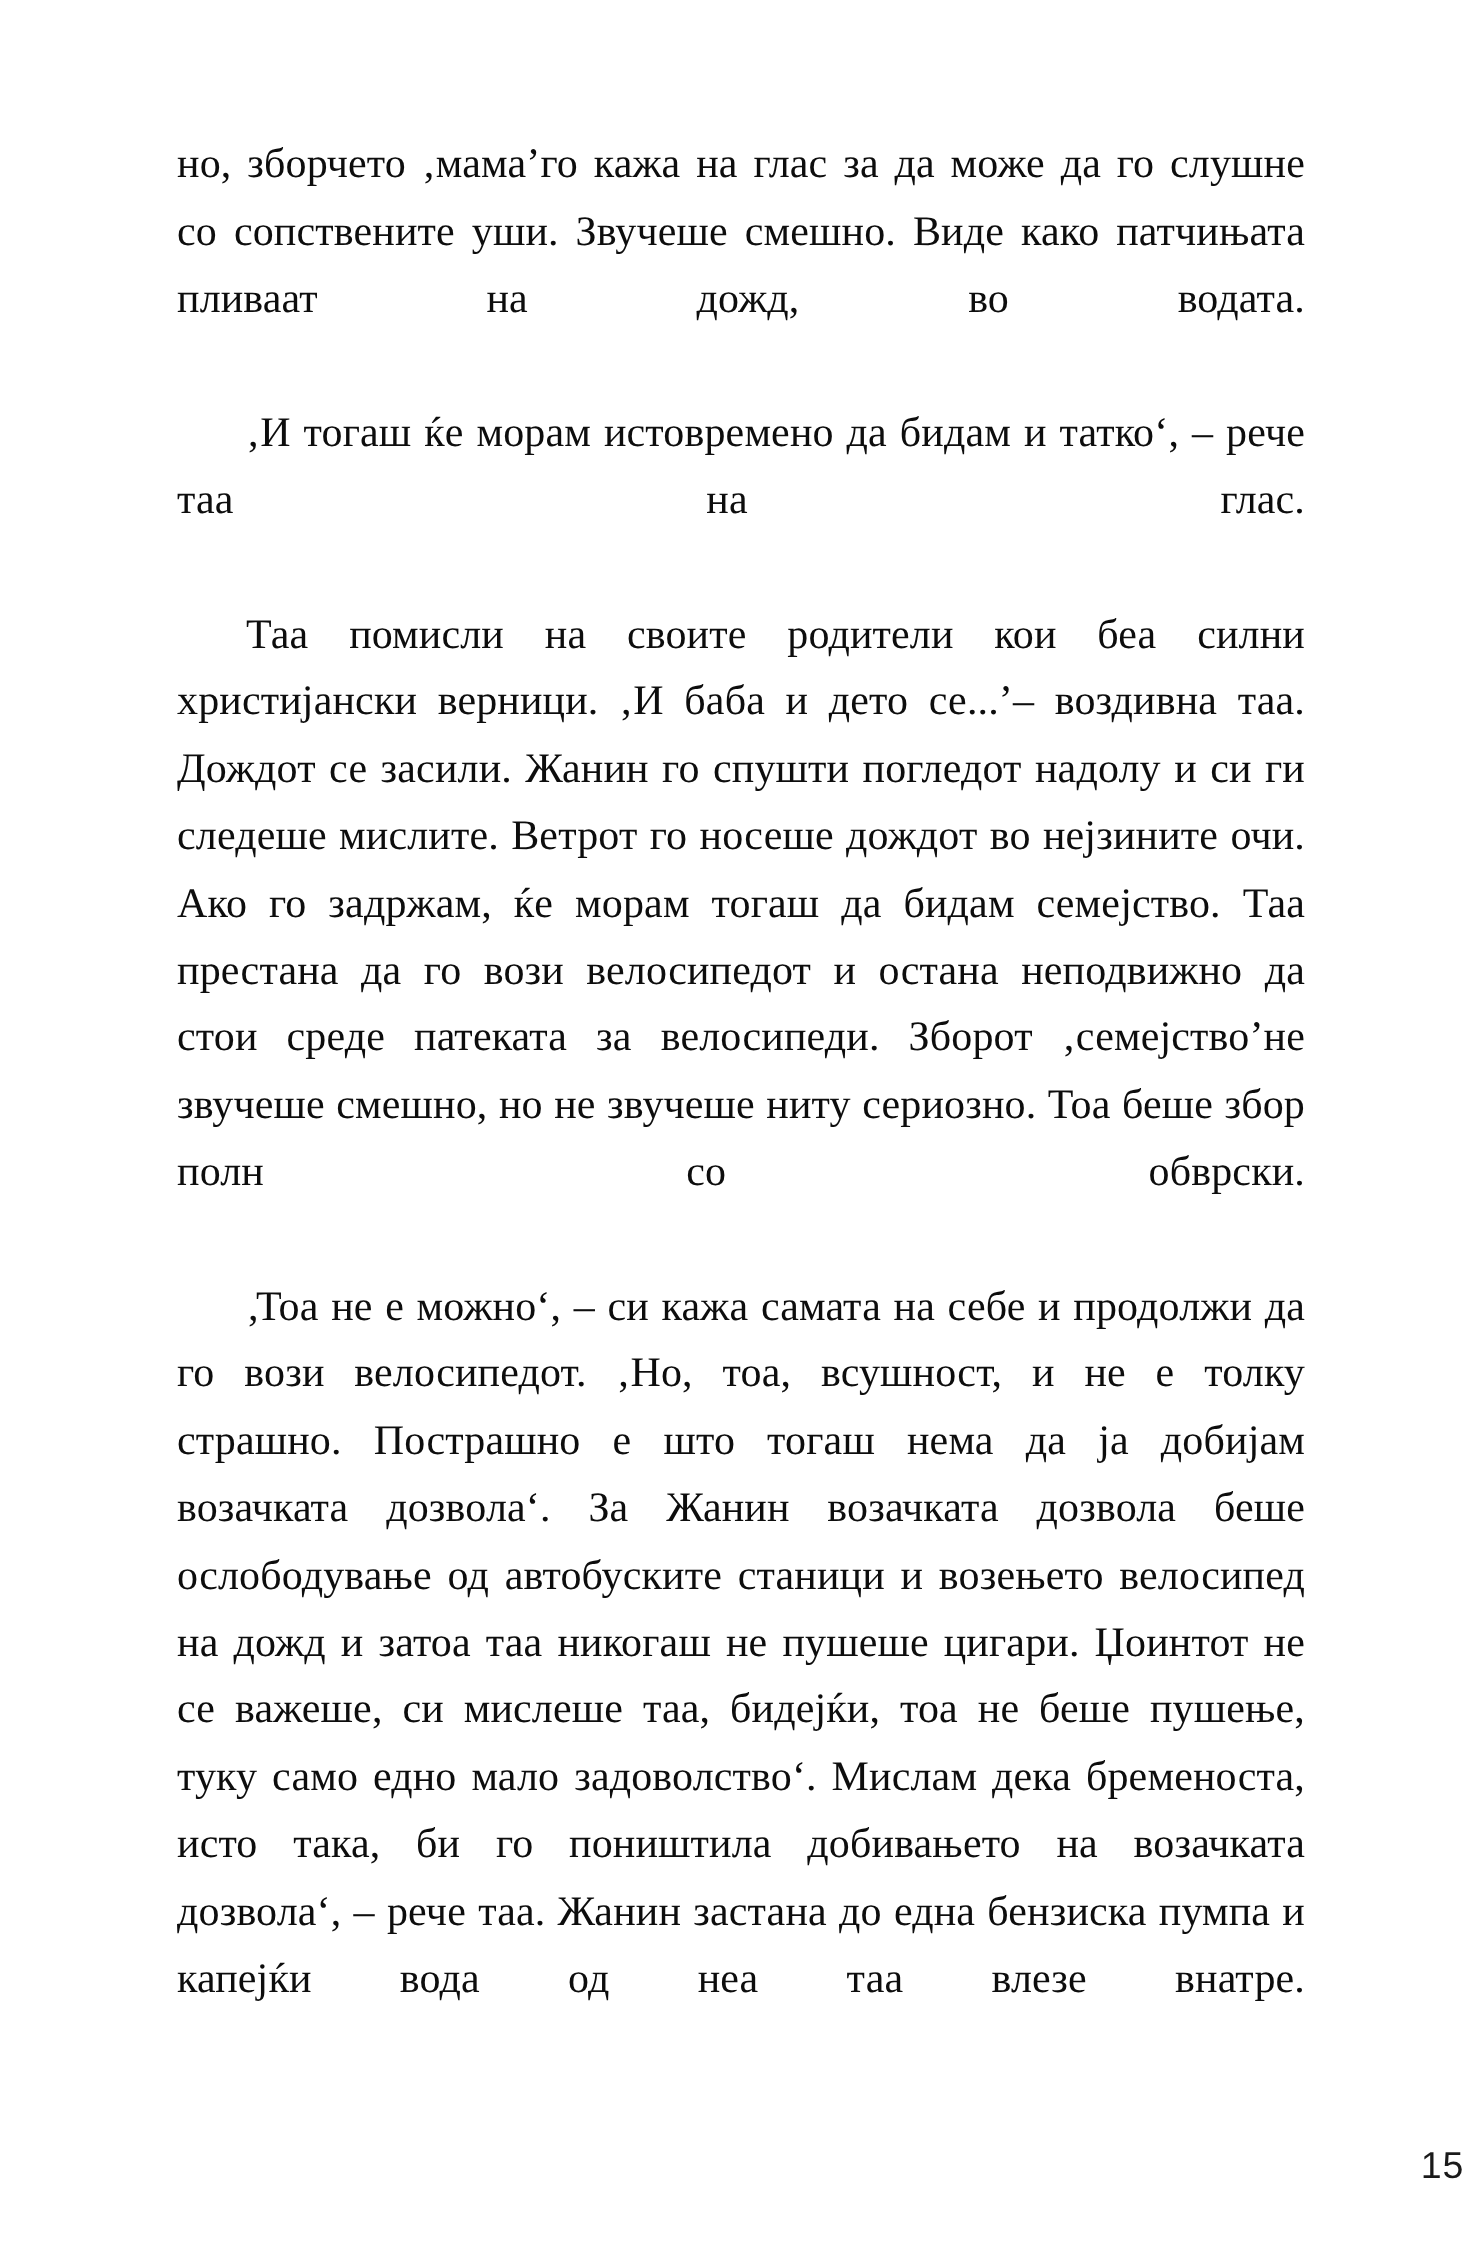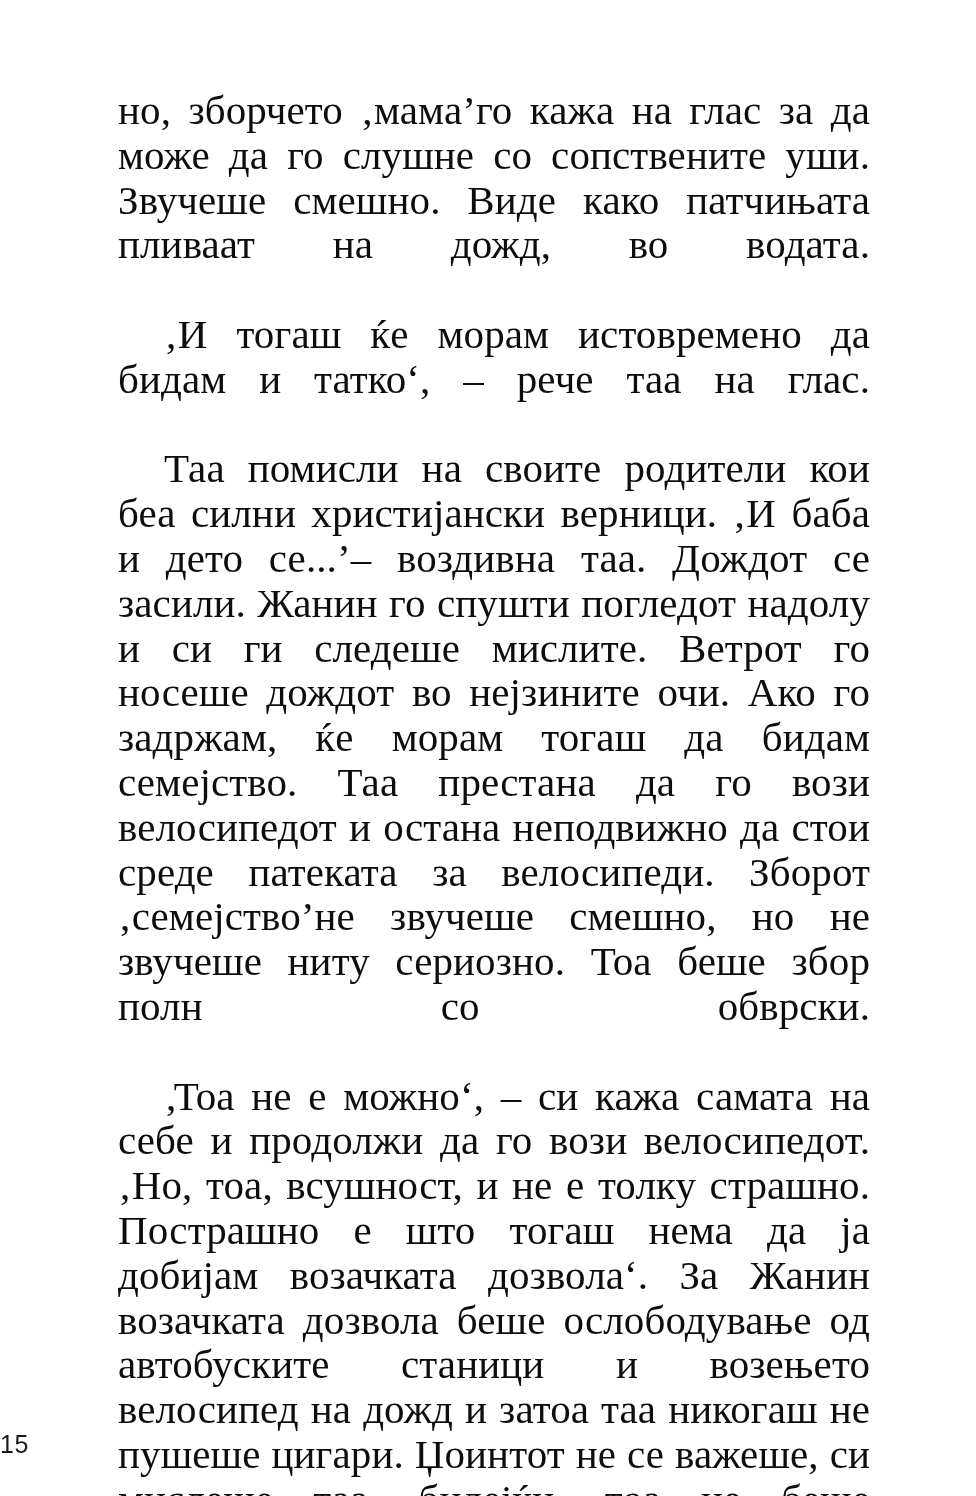--- a/index.html
+++ b/index.html
@@ -22,21 +22,21 @@
     box-sizing: border-box;
   }
   .text-column {
     position: absolute;
     left: 118px;
     top: 88px;
     width: 752px;
   }
   .para {
     margin: 0;
-    font-size: 41px;
+    font-size: 28px;
     line-height: 44.8px;
     text-align: justify;
     text-justify: inter-word;
     hyphens: none;
     -webkit-hyphens: none;
     letter-spacing: 0.1px;
     word-spacing: 0.4px;
   }
   .para + .para {
   }
@@ -48,23 +48,23 @@
   }
   
   .para::after {
     content: "";
     display: inline-block;
     width: 100%;
   }
   .folio {
     position: absolute;
     left: 0;
-    right: 15px;
+    right: 0;
     top: 1430px;
-    text-align: left;
+    text-align: right;
     font-family: "Liberation Sans", "DejaVu Sans", sans-serif;
     font-size: 25px;
     color: #1a1a1a;
     letter-spacing: 0.5px;
   }
 </style>
 </head>
 <body>
 
 <div class="page">

